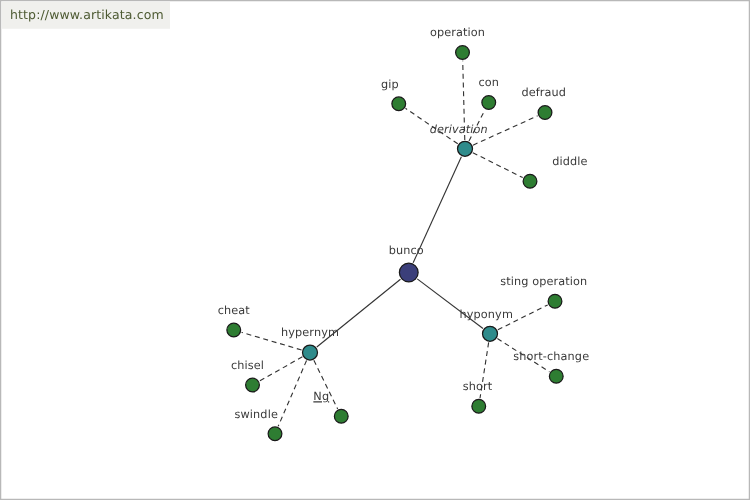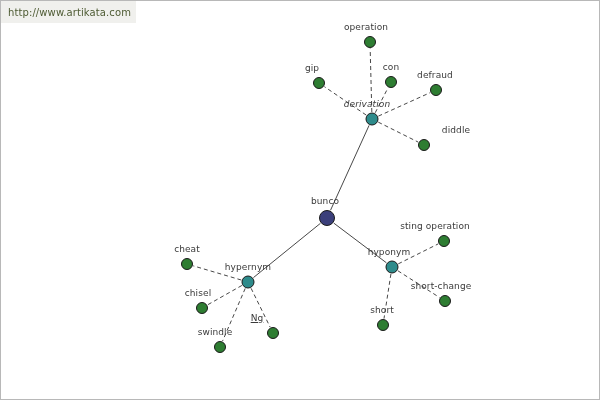--- a/index.html
+++ b/index.html
@@ -106,21 +106,21 @@
       <div class="node-label" style="left: 390px; top: 71px; color: rgb(58, 58, 58); text-align: center;">con</div>
       <div class="graph-node" style="left: 435px; top: 89px; width: 12px; height: 12px; background: rgb(46, 125, 50); border: 1px solid rgb(26, 26, 26);"></div>
       <div class="node-label" style="left: 434px; top: 79px; color: rgb(58, 58, 58);">defraud</div>
       <div class="graph-node" style="left: 423px; top: 144px; width: 12px; height: 12px; background: rgb(46, 125, 50); border: 1px solid rgb(26, 26, 26);"></div>
       <div class="node-label" style="left: 426px; top: 134px; color: rgb(58, 58, 58); margin-left: 29px;">diddle</div>
       <div class="graph-node" style="left: 186px; top: 263px; width: 12px; height: 12px; background: rgb(46, 125, 50); border: 1px solid rgb(26, 26, 26);"></div>
       <div class="node-label" style="left: 186px; top: 253px; color: rgb(58, 58, 58);">cheat</div>
       <div class="graph-node" style="left: 201px; top: 307px; width: 12px; height: 12px; background: rgb(46, 125, 50); border: 1px solid rgb(26, 26, 26);"></div>
       <div class="node-label" style="left: 197px; top: 297px; color: rgb(58, 58, 58);">chisel</div>
       <div class="graph-node" style="left: 219px; top: 346px; width: 12px; height: 12px; background: rgb(46, 125, 50); border: 1px solid rgb(26, 26, 26);"></div>
-      <div class="node-label" style="left: 214px; top: 336px; color: rgb(58, 58, 58);">swindle</div>
+      <div class="node-label" style="left: 204px; top: 336px; color: rgb(58, 58, 58);">swindle</div>
       <div class="graph-node" style="left: 272px; top: 332px; width: 12px; height: 12px; background: rgb(46, 125, 50); border: 1px solid rgb(26, 26, 26);"></div>
       <div class="node-label" style="left: 256px; top: 322px; color: rgb(58, 58, 58); text-decoration: underline;">Ng</div>
       <div class="graph-node" style="left: 443px; top: 240px; width: 12px; height: 12px; background: rgb(46, 125, 50); border: 1px solid rgb(26, 26, 26);"></div>
       <div class="node-label" style="left: 434px; top: 230px; color: rgb(58, 58, 58);">sting operation</div>
       <div class="graph-node" style="left: 444px; top: 300px; width: 12px; height: 12px; background: rgb(46, 125, 50); border: 1px solid rgb(26, 26, 26);"></div>
       <div class="node-label" style="left: 440px; top: 290px; color: rgb(58, 58, 58);">short-change</div>
       <div class="graph-node" style="left: 382px; top: 324px; width: 12px; height: 12px; background: rgb(46, 125, 50); border: 1px solid rgb(26, 26, 26);"></div>
       <div class="node-label" style="left: 381px; top: 314px; color: rgb(58, 58, 58);">short</div>
     </div>
 

